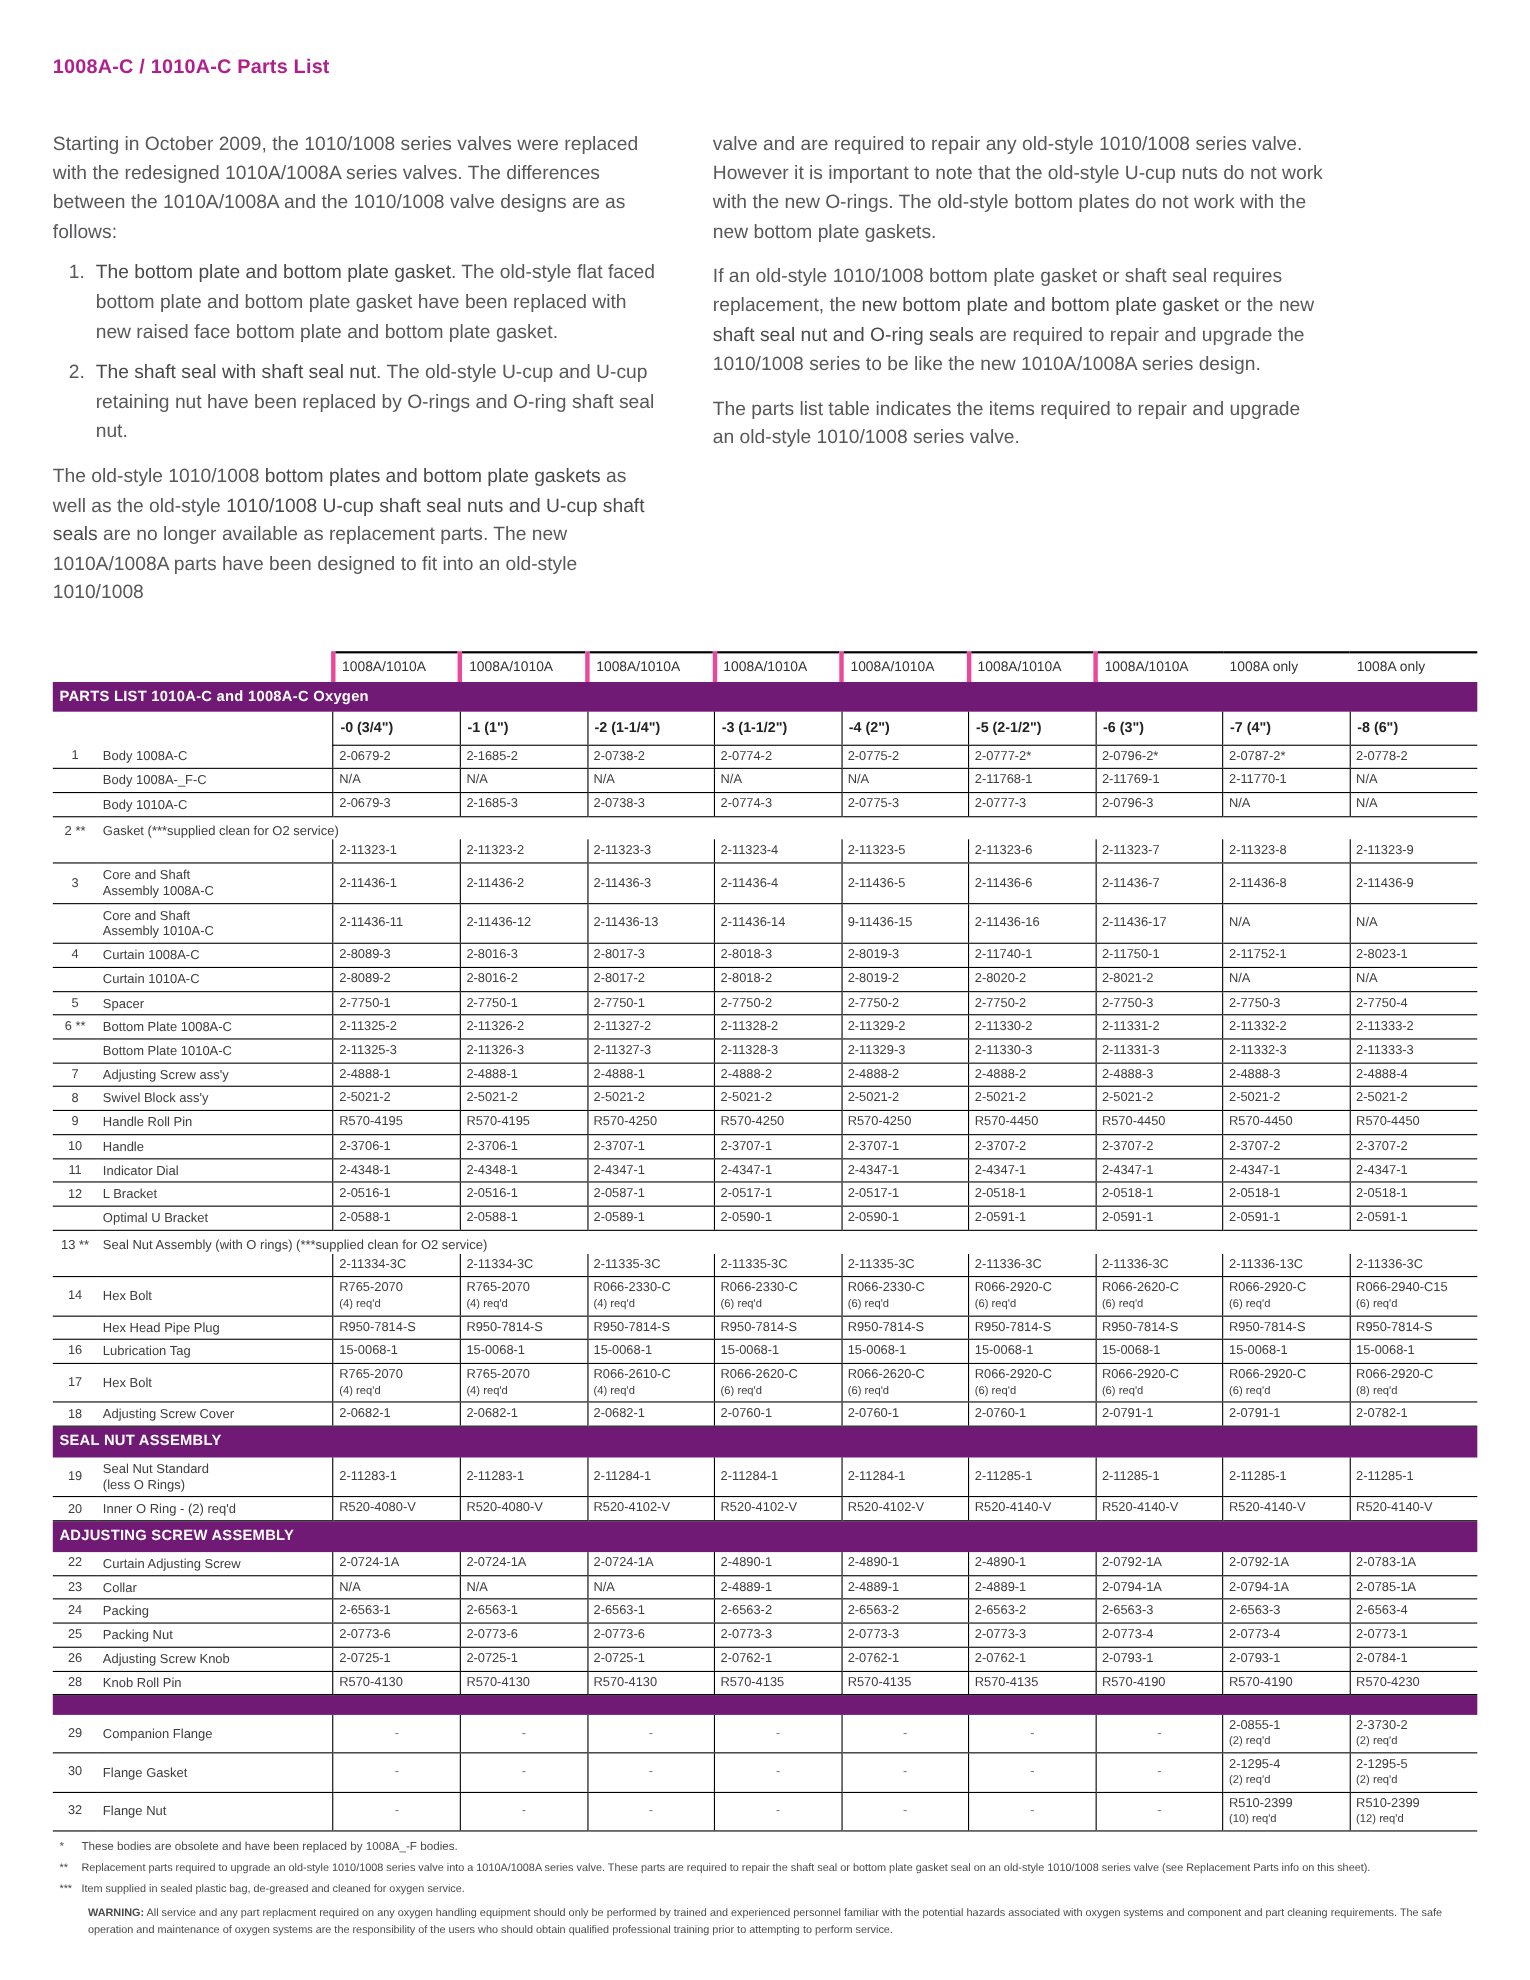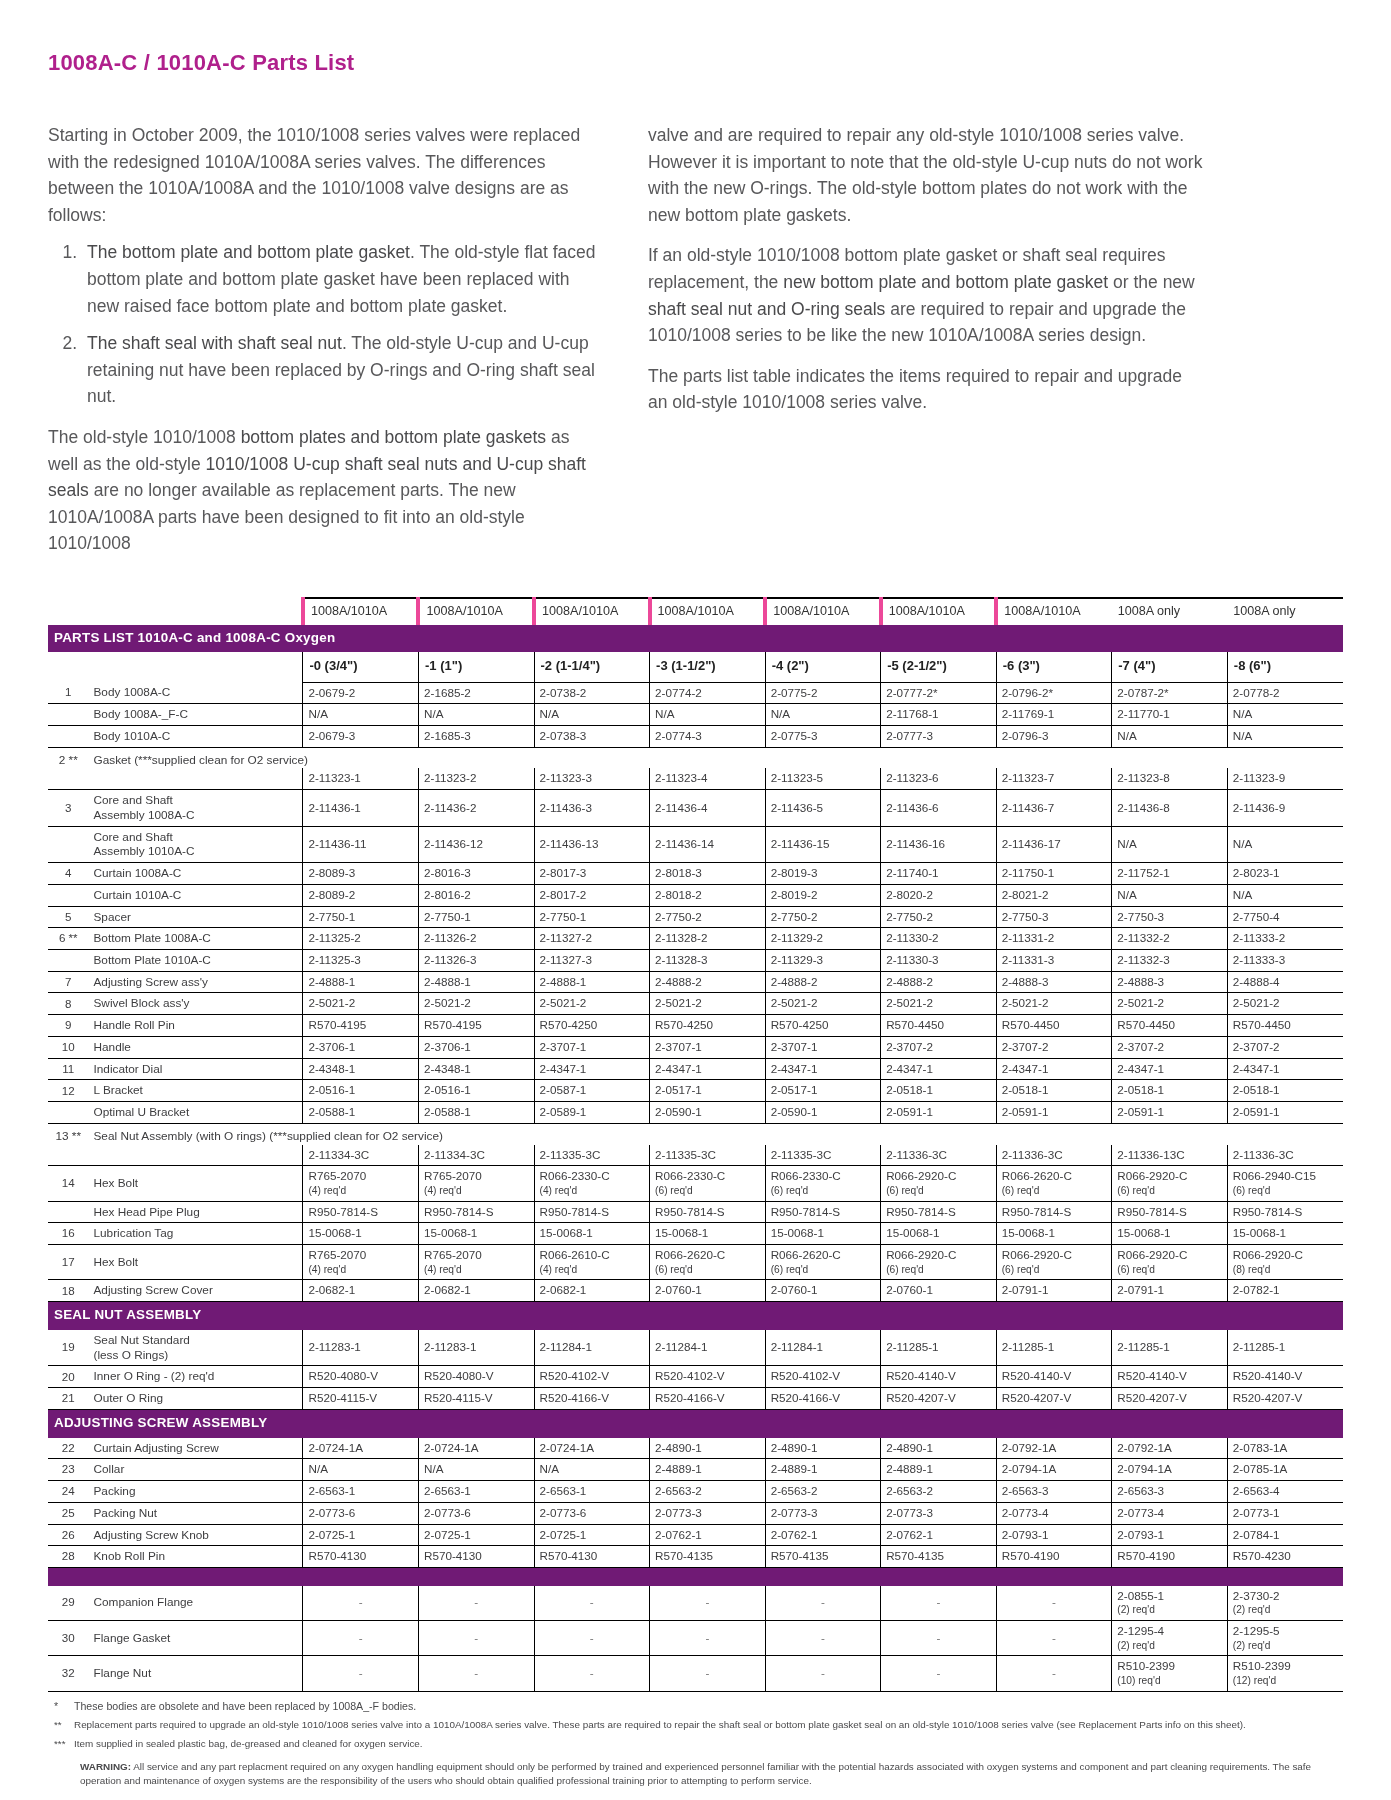--- a/index.html
+++ b/index.html
@@ -10,21 +10,21 @@
     background: #ffffff;
     font-family: "Liberation Sans", sans-serif;
     color: #4d4d4d;
     -webkit-font-smoothing: antialiased;
   }
   .page { padding: 44px 48px 20px 48px; }
 
   
   .page-title {
     color: #b0208c;
-    font-size: 22px;
+    font-size: 18px;
     font-weight: bold;
     letter-spacing: 0.2px;
     margin: 6px 0 22px 0;
   }
 
   
   .intro {
     display: flex;
     gap: 44px;
     margin-bottom: 26px;
@@ -284,21 +284,21 @@
           <td class="v">2-11436-8</td>
           <td class="v">2-11436-9</td>
         </tr>
         <tr class="d tall">
           <td class="num"></td>
           <td class="desc">Core and Shaft<br>Assembly 1010A-C</td>
           <td class="v">2-11436-11</td>
           <td class="v">2-11436-12</td>
           <td class="v">2-11436-13</td>
           <td class="v">2-11436-14</td>
-          <td class="v">2-11436-15</td>
+          <td class="v">9-11436-15</td>
           <td class="v">2-11436-16</td>
           <td class="v">2-11436-17</td>
           <td class="v">N/A</td>
           <td class="v">N/A</td>
         </tr>
         <tr class="d">
           <td class="num">4</td>
           <td class="desc">Curtain 1008A-C</td>
           <td class="v">2-8089-3</td>
           <td class="v">2-8016-3</td>
@@ -556,33 +556,20 @@
           <td class="desc">Inner O Ring - (2) req'd</td>
           <td class="v">R520-4080-V</td>
           <td class="v">R520-4080-V</td>
           <td class="v">R520-4102-V</td>
           <td class="v">R520-4102-V</td>
           <td class="v">R520-4102-V</td>
           <td class="v">R520-4140-V</td>
           <td class="v">R520-4140-V</td>
           <td class="v">R520-4140-V</td>
           <td class="v">R520-4140-V</td>
-        </tr>
-        <tr class="d">
-          <td class="num">21</td>
-          <td class="desc">Outer O Ring</td>
-          <td class="v">R520-4115-V</td>
-          <td class="v">R520-4115-V</td>
-          <td class="v">R520-4166-V</td>
-          <td class="v">R520-4166-V</td>
-          <td class="v">R520-4166-V</td>
-          <td class="v">R520-4207-V</td>
-          <td class="v">R520-4207-V</td>
-          <td class="v">R520-4207-V</td>
-          <td class="v">R520-4207-V</td>
         </tr>
         <tr class="banner">
           <td colspan="11">ADJUSTING SCREW ASSEMBLY</td>
         </tr>
         <tr class="d">
           <td class="num">22</td>
           <td class="desc">Curtain Adjusting Screw</td>
           <td class="v">2-0724-1A</td>
           <td class="v">2-0724-1A</td>
           <td class="v">2-0724-1A</td>

